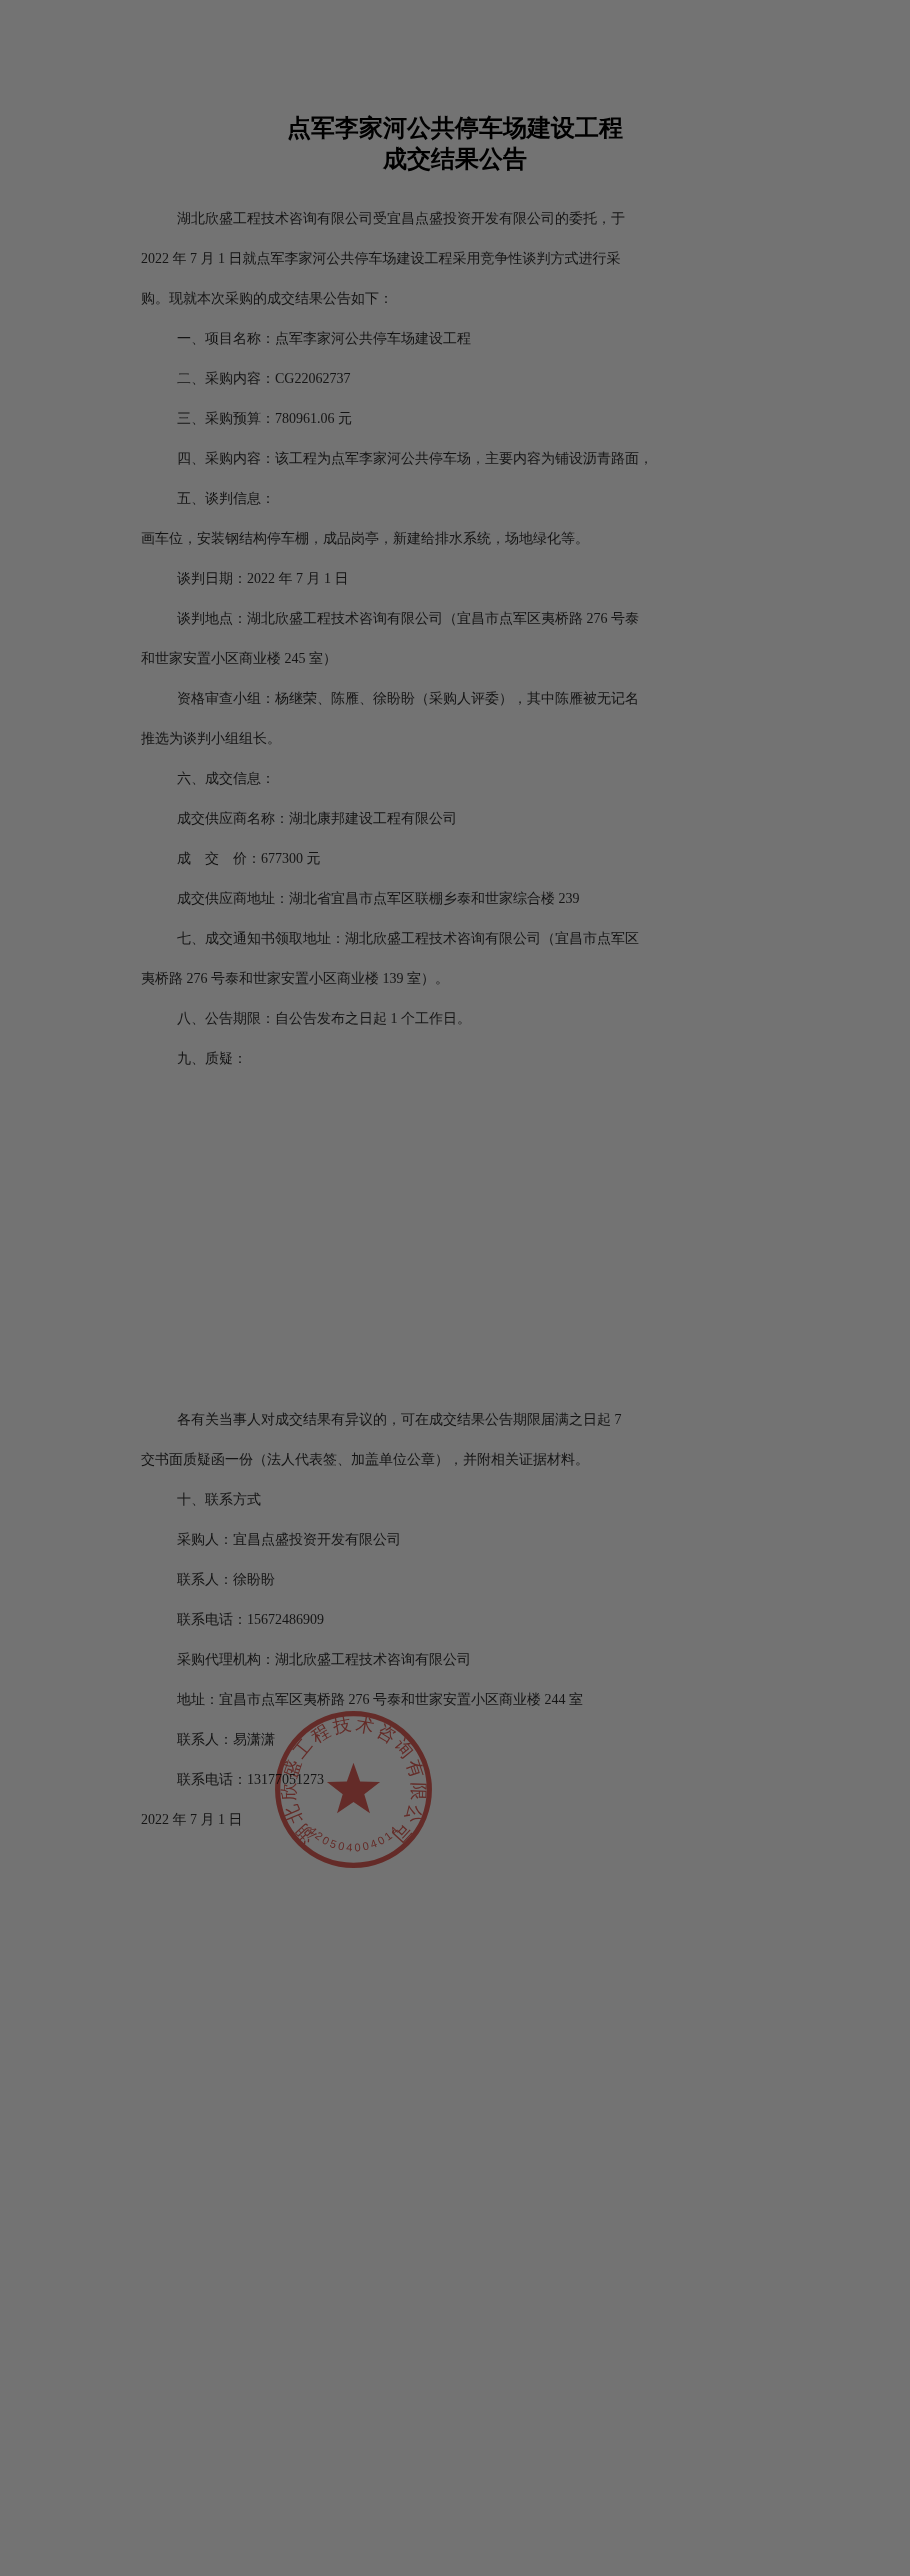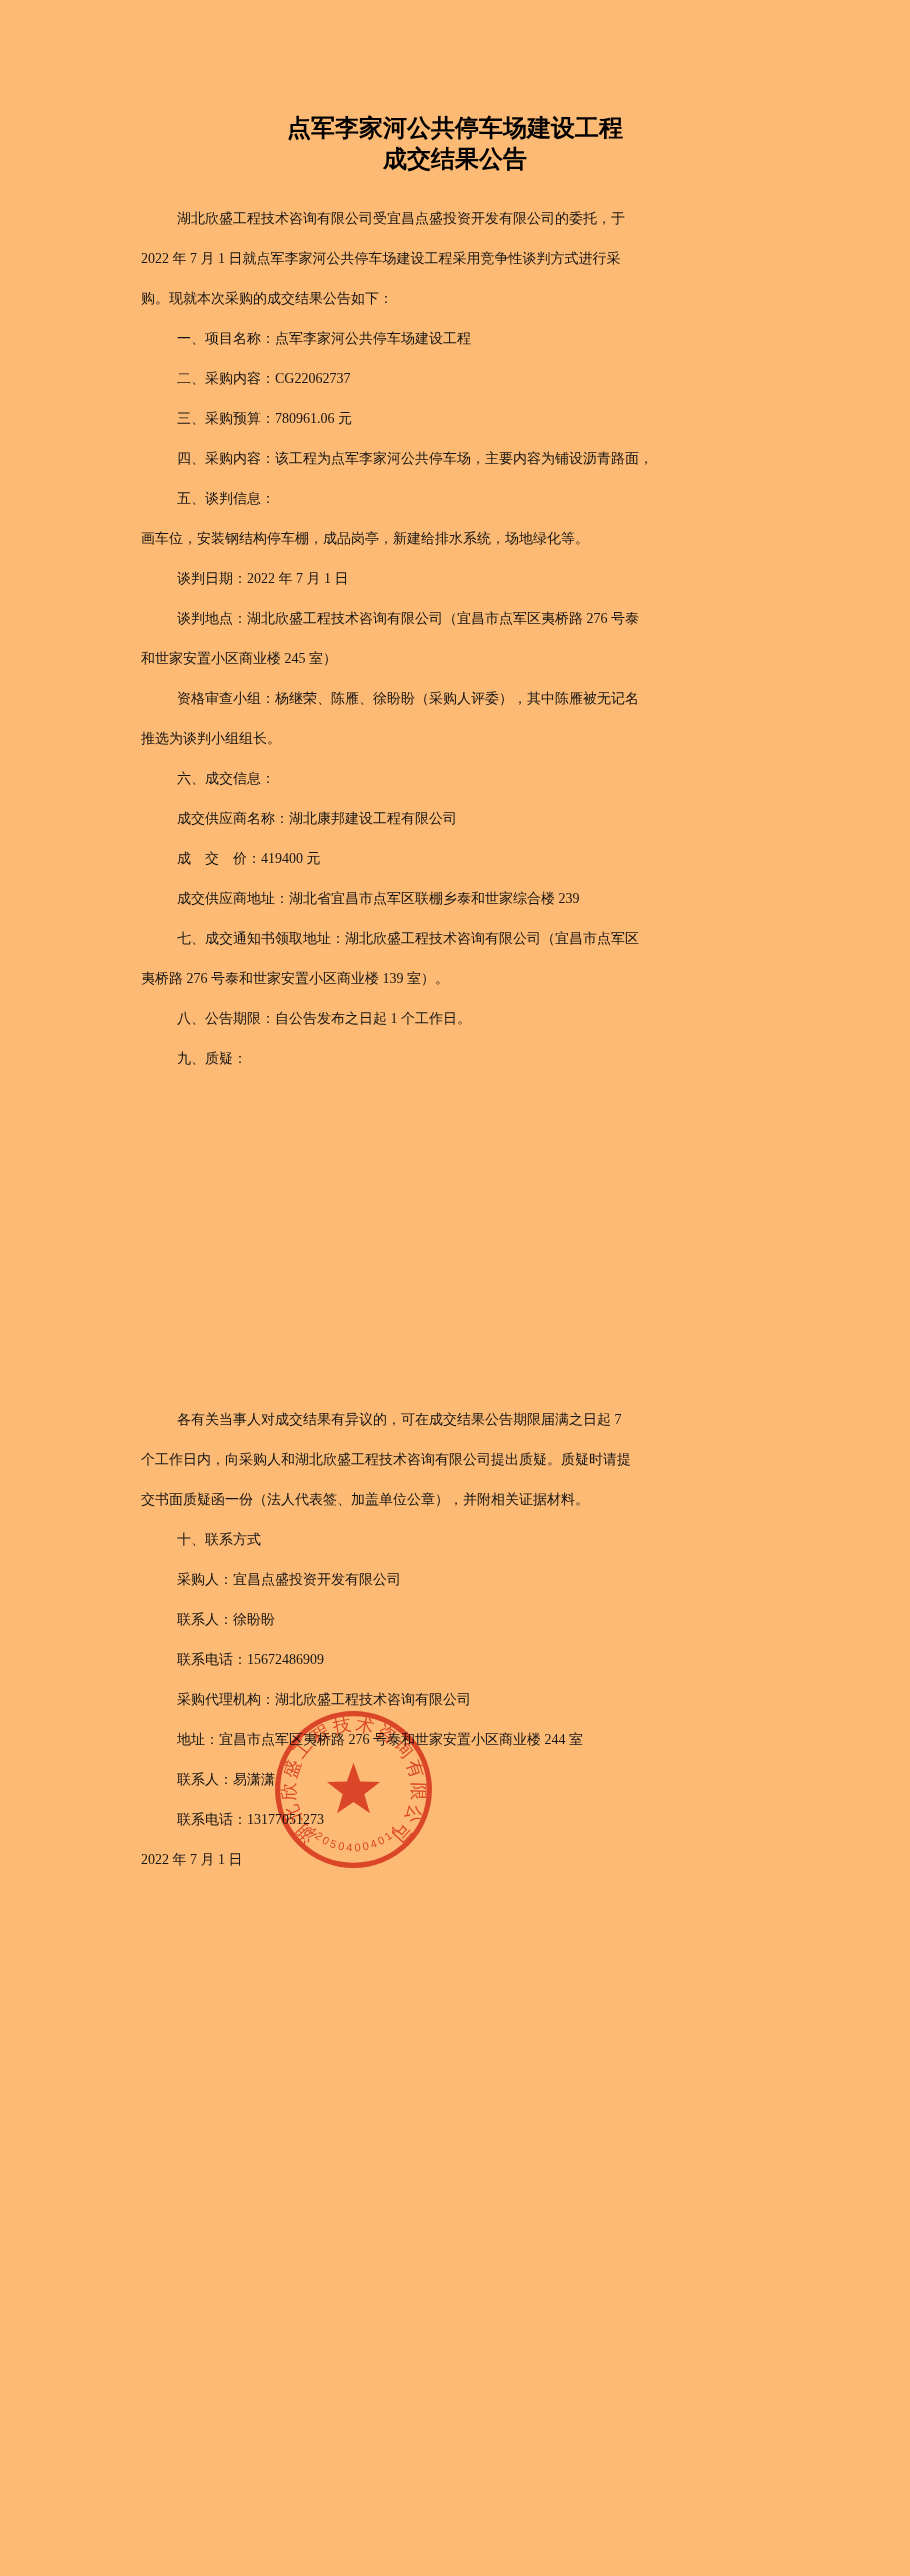--- a/index.html
+++ b/index.html
@@ -1,20 +1,20 @@
 <!DOCTYPE html>
 <html style="font-size:9.2px"><head>
 <meta charset="utf-8">
 <style>
   html,body{margin:0;padding:0;background:#ffffff;}
   .page{
     position:relative;
     width:910px;
     height:2576px;
-    background:#fdba74;
+    background:#737373;
     overflow:hidden;
     font-family:"Liberation Serif","DejaVu Serif",serif;
     color:#111111;
   }
   .title-block{
     position:absolute;
     top:112px;
     left:0;
     width:100%;
     text-align:center;
@@ -75,28 +75,27 @@
       <div class="line indent">四、采购内容：该工程为点军李家河公共停车场，主要内容为铺设沥青路面，</div>
       <div class="line indent">五、谈判信息：</div>
       <div class="line">画车位，安装钢结构停车棚，成品岗亭，新建给排水系统，场地绿化等。</div>
       <div class="line indent">谈判日期：2022 年 7 月 1 日</div>
       <div class="line indent">谈判地点：湖北欣盛工程技术咨询有限公司（宜昌市点军区夷桥路 276 号泰</div>
       <div class="line">和世家安置小区商业楼 245 室）</div>
       <div class="line indent">资格审查小组：杨继荣、陈雁、徐盼盼（采购人评委），其中陈雁被无记名</div>
       <div class="line">推选为谈判小组组长。</div>
       <div class="line indent">六、成交信息：</div>
       <div class="line indent">成交供应商名称：湖北康邦建设工程有限公司</div>
-      <div class="line indent">成　交　价：419400 元</div>
+      <div class="line indent">成　交　价：677300 元</div>
       <div class="line indent">成交供应商地址：湖北省宜昌市点军区联棚乡泰和世家综合楼 239</div>
       <div class="line indent">七、成交通知书领取地址：湖北欣盛工程技术咨询有限公司（宜昌市点军区</div>
       <div class="line">夷桥路 276 号泰和世家安置小区商业楼 139 室）。</div>
       <div class="line indent">八、公告期限：自公告发布之日起 1 个工作日。</div>
       <div class="line indent">九、质疑：</div>
       <div class="line indent gap">各有关当事人对成交结果有异议的，可在成交结果公告期限届满之日起 7</div>
-      <div class="line">个工作日内，向采购人和湖北欣盛工程技术咨询有限公司提出质疑。质疑时请提</div>
       <div class="line">交书面质疑函一份（法人代表签、加盖单位公章），并附相关证据材料。</div>
       <div class="line indent">十、联系方式</div>
       <div class="line indent">采购人：宜昌点盛投资开发有限公司</div>
       <div class="line indent">联系人：徐盼盼</div>
       <div class="line indent">联系电话：15672486909</div>
       <div class="line indent">采购代理机构：湖北欣盛工程技术咨询有限公司</div>
       <div class="line indent">地址：宜昌市点军区夷桥路 276 号泰和世家安置小区商业楼 244 室</div>
       <div class="line indent">联系人：易潇潇</div>
       <div class="line indent">联系电话：13177051273</div>
       <div class="line right">2022 年 7 月 1 日</div>

